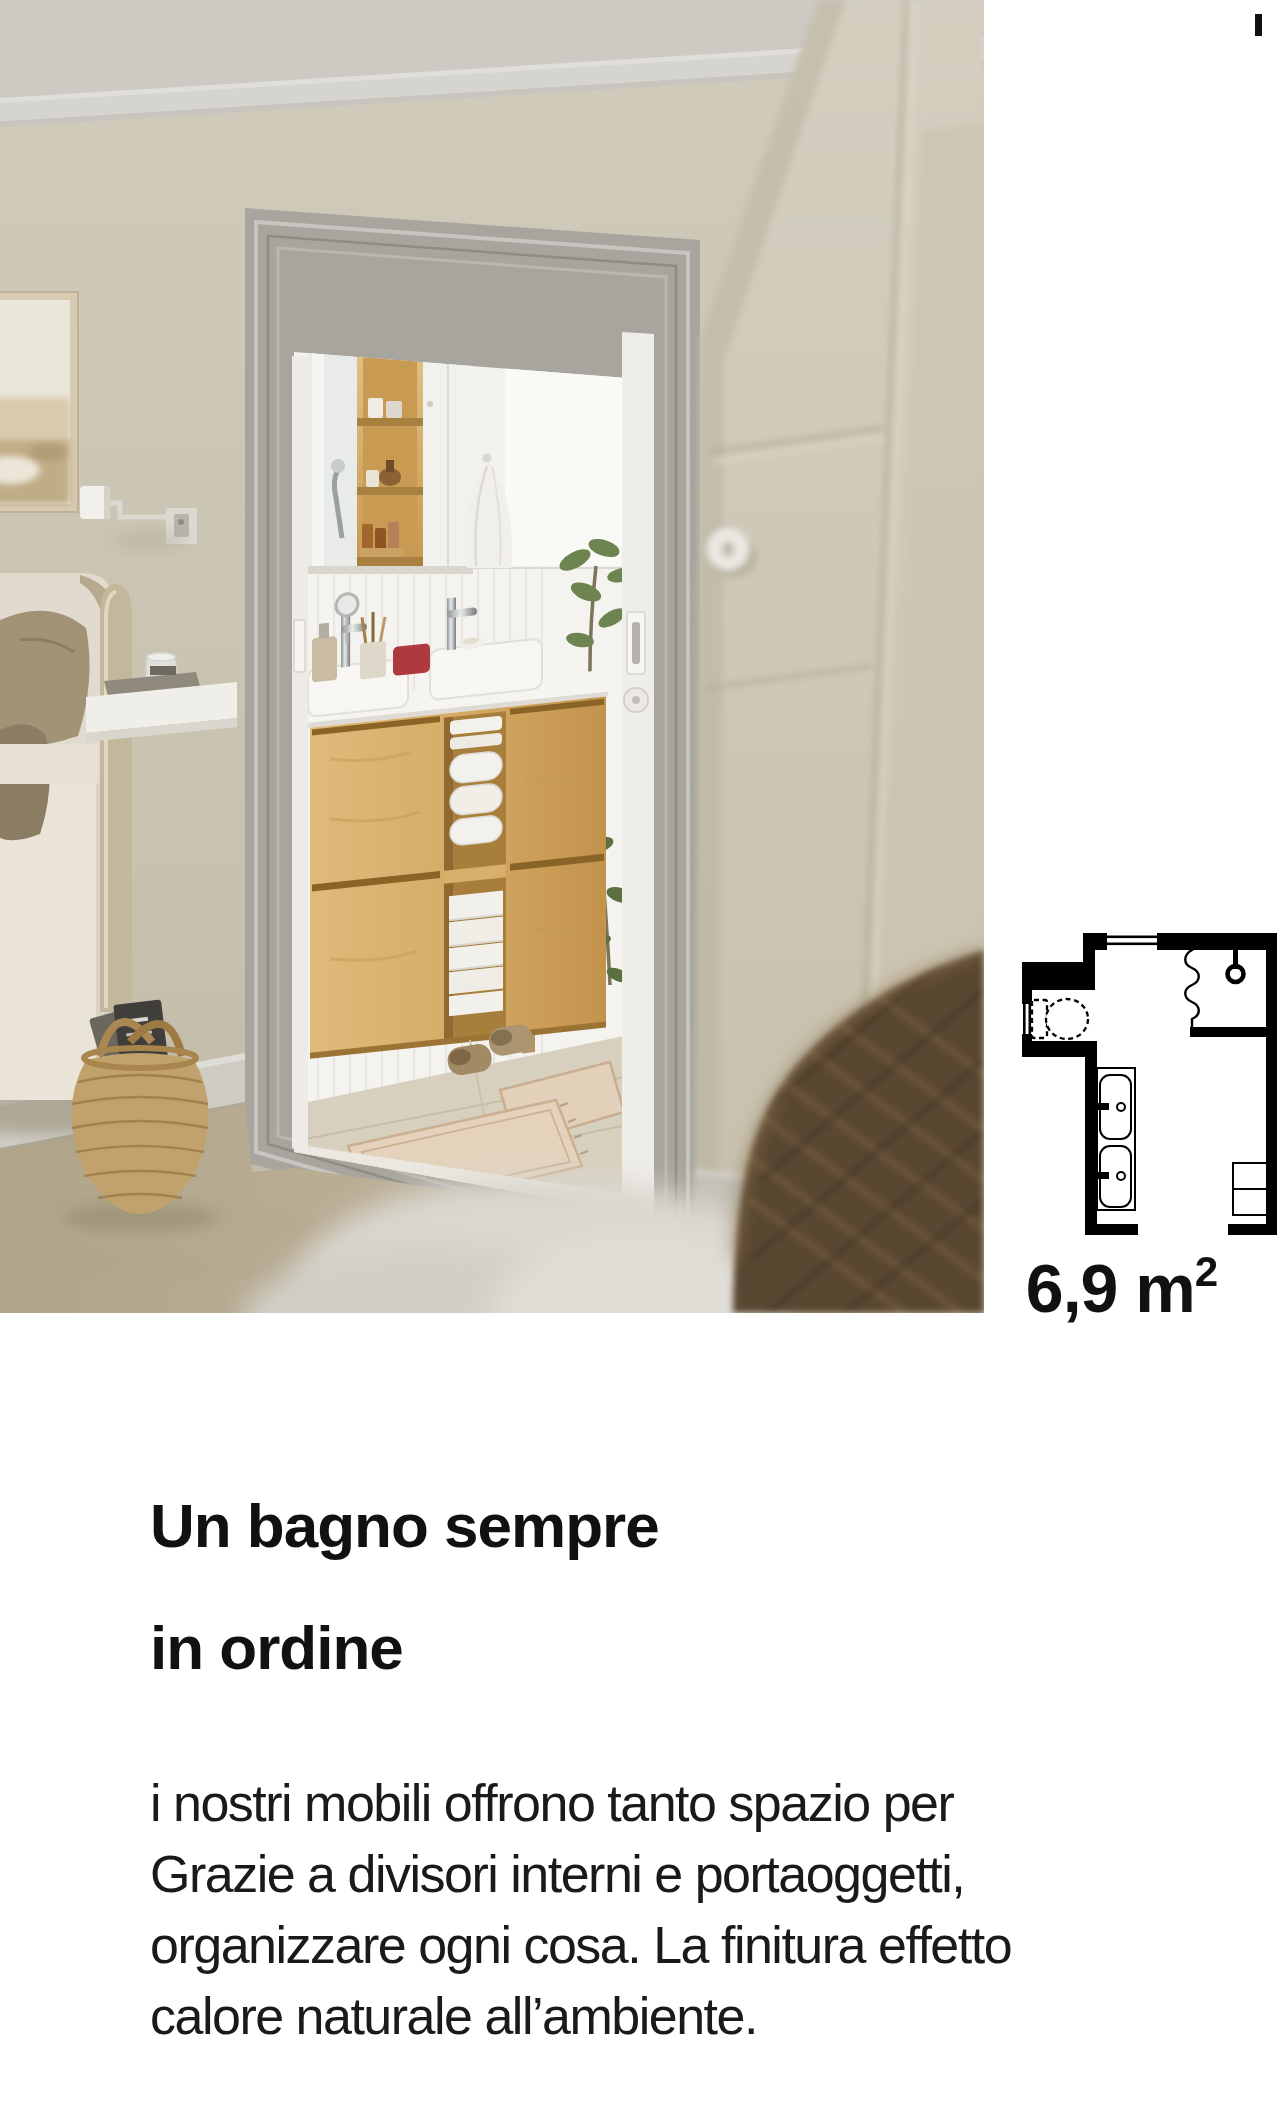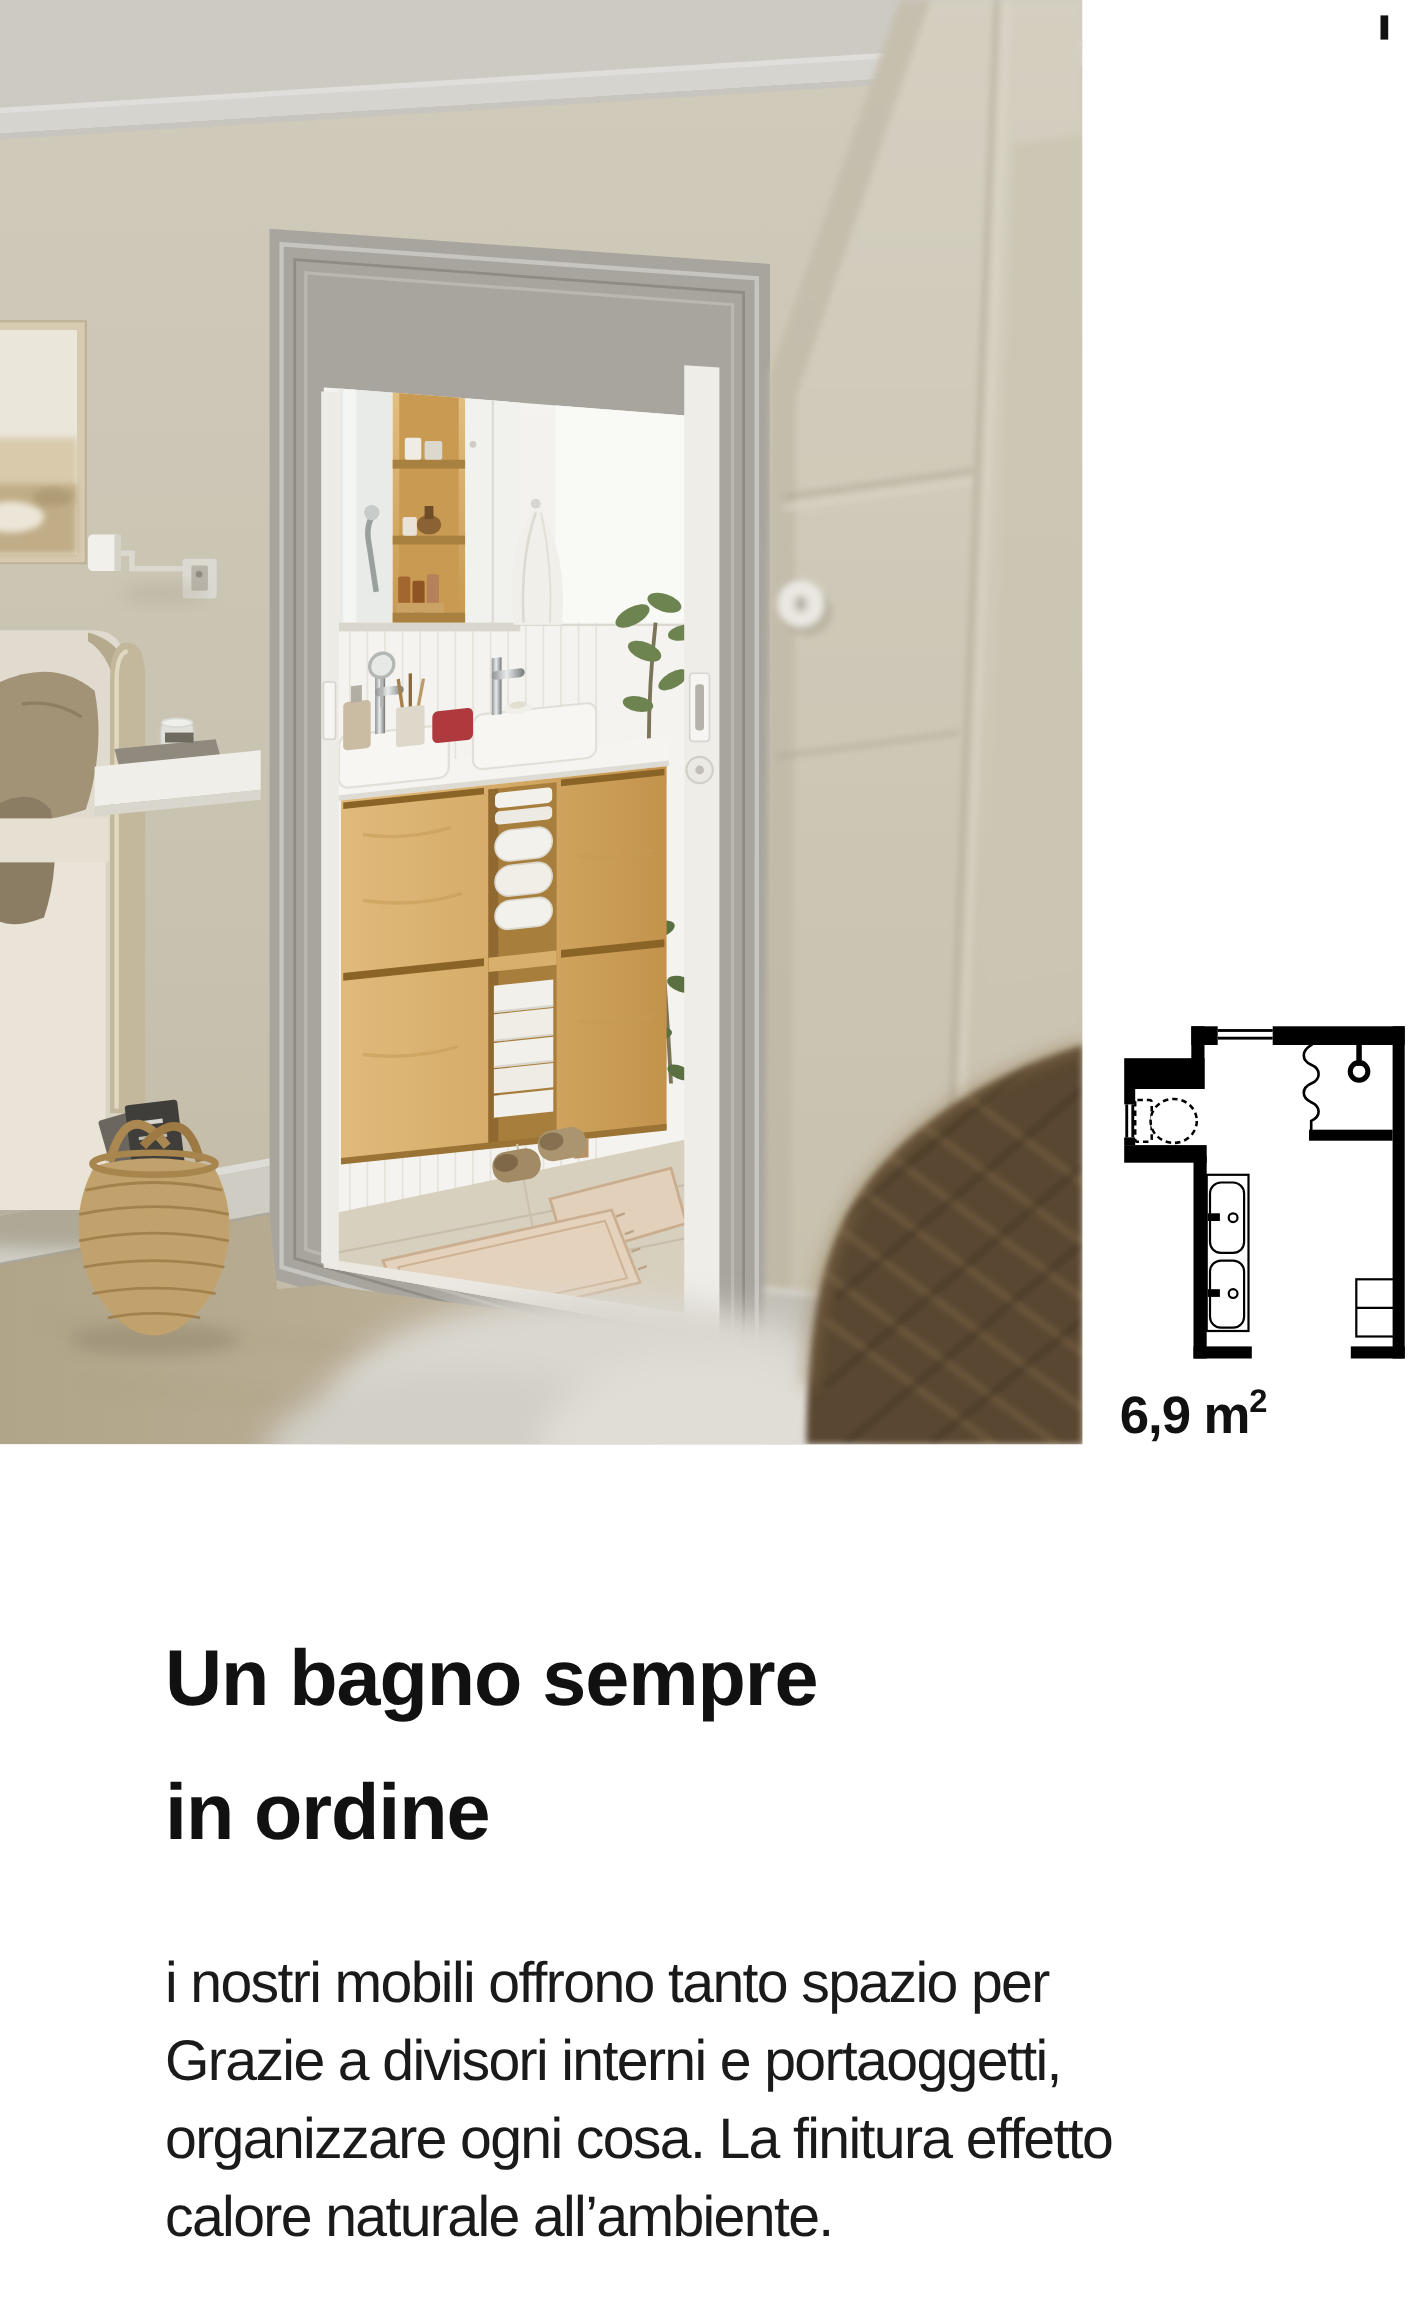--- a/index.html
+++ b/index.html
@@ -12,28 +12,28 @@
   .photo-wrap svg{display:block;}
   .floorplan-wrap{position:absolute;left:1018px;top:931px;width:260px;height:310px;}
   .floorplan-wrap svg{display:block;width:260px;height:310px;}
   .w{fill:var(--plan,#000);}
   .thin{stroke:var(--plan,#000);stroke-width:2.4;fill:none;stroke-linecap:square;}
   .thin2{stroke:var(--plan,#000);stroke-width:2;fill:#fff;}
   .ring{stroke:var(--plan,#000);stroke-width:4.6;fill:none;}
   .dash{stroke:var(--plan,#000);stroke-width:2.3;fill:#fff;stroke-dasharray:5 3.6;}
   .area-label{
     position:absolute;left:1018px;top:1262px;width:207px;
-    text-align:left;font-size:48px;font-weight:700;line-height:52px;
+    text-align:center;font-size:68px;font-weight:700;line-height:52px;
     letter-spacing:-1px;color:var(--ink,#111);white-space:nowrap;
   }
   .area-label sup{font-size:62%;position:relative;top:-2px;line-height:0;}
   .crop-mark{position:absolute;left:1255px;top:14px;width:7px;height:22px;background:var(--ink,#111);}
   .headline{
     position:absolute;left:150px;top:1465px;margin:0;width:980px;
-    font-size:72px;font-weight:700;line-height:122px;letter-spacing:-1px;
+    font-size:62px;font-weight:700;line-height:122px;letter-spacing:-1px;
     color:var(--ink,#111);
   }
   .headline .hl{display:block;}
   .body-copy{
     position:absolute;left:150px;top:1768px;width:1060px;
     font-size:52px;font-weight:400;line-height:71px;letter-spacing:-1.5px;
     color:var(--body-ink,#1a1a1a);
   }
   .body-copy .bl{display:block;white-space:nowrap;}
 </style>

